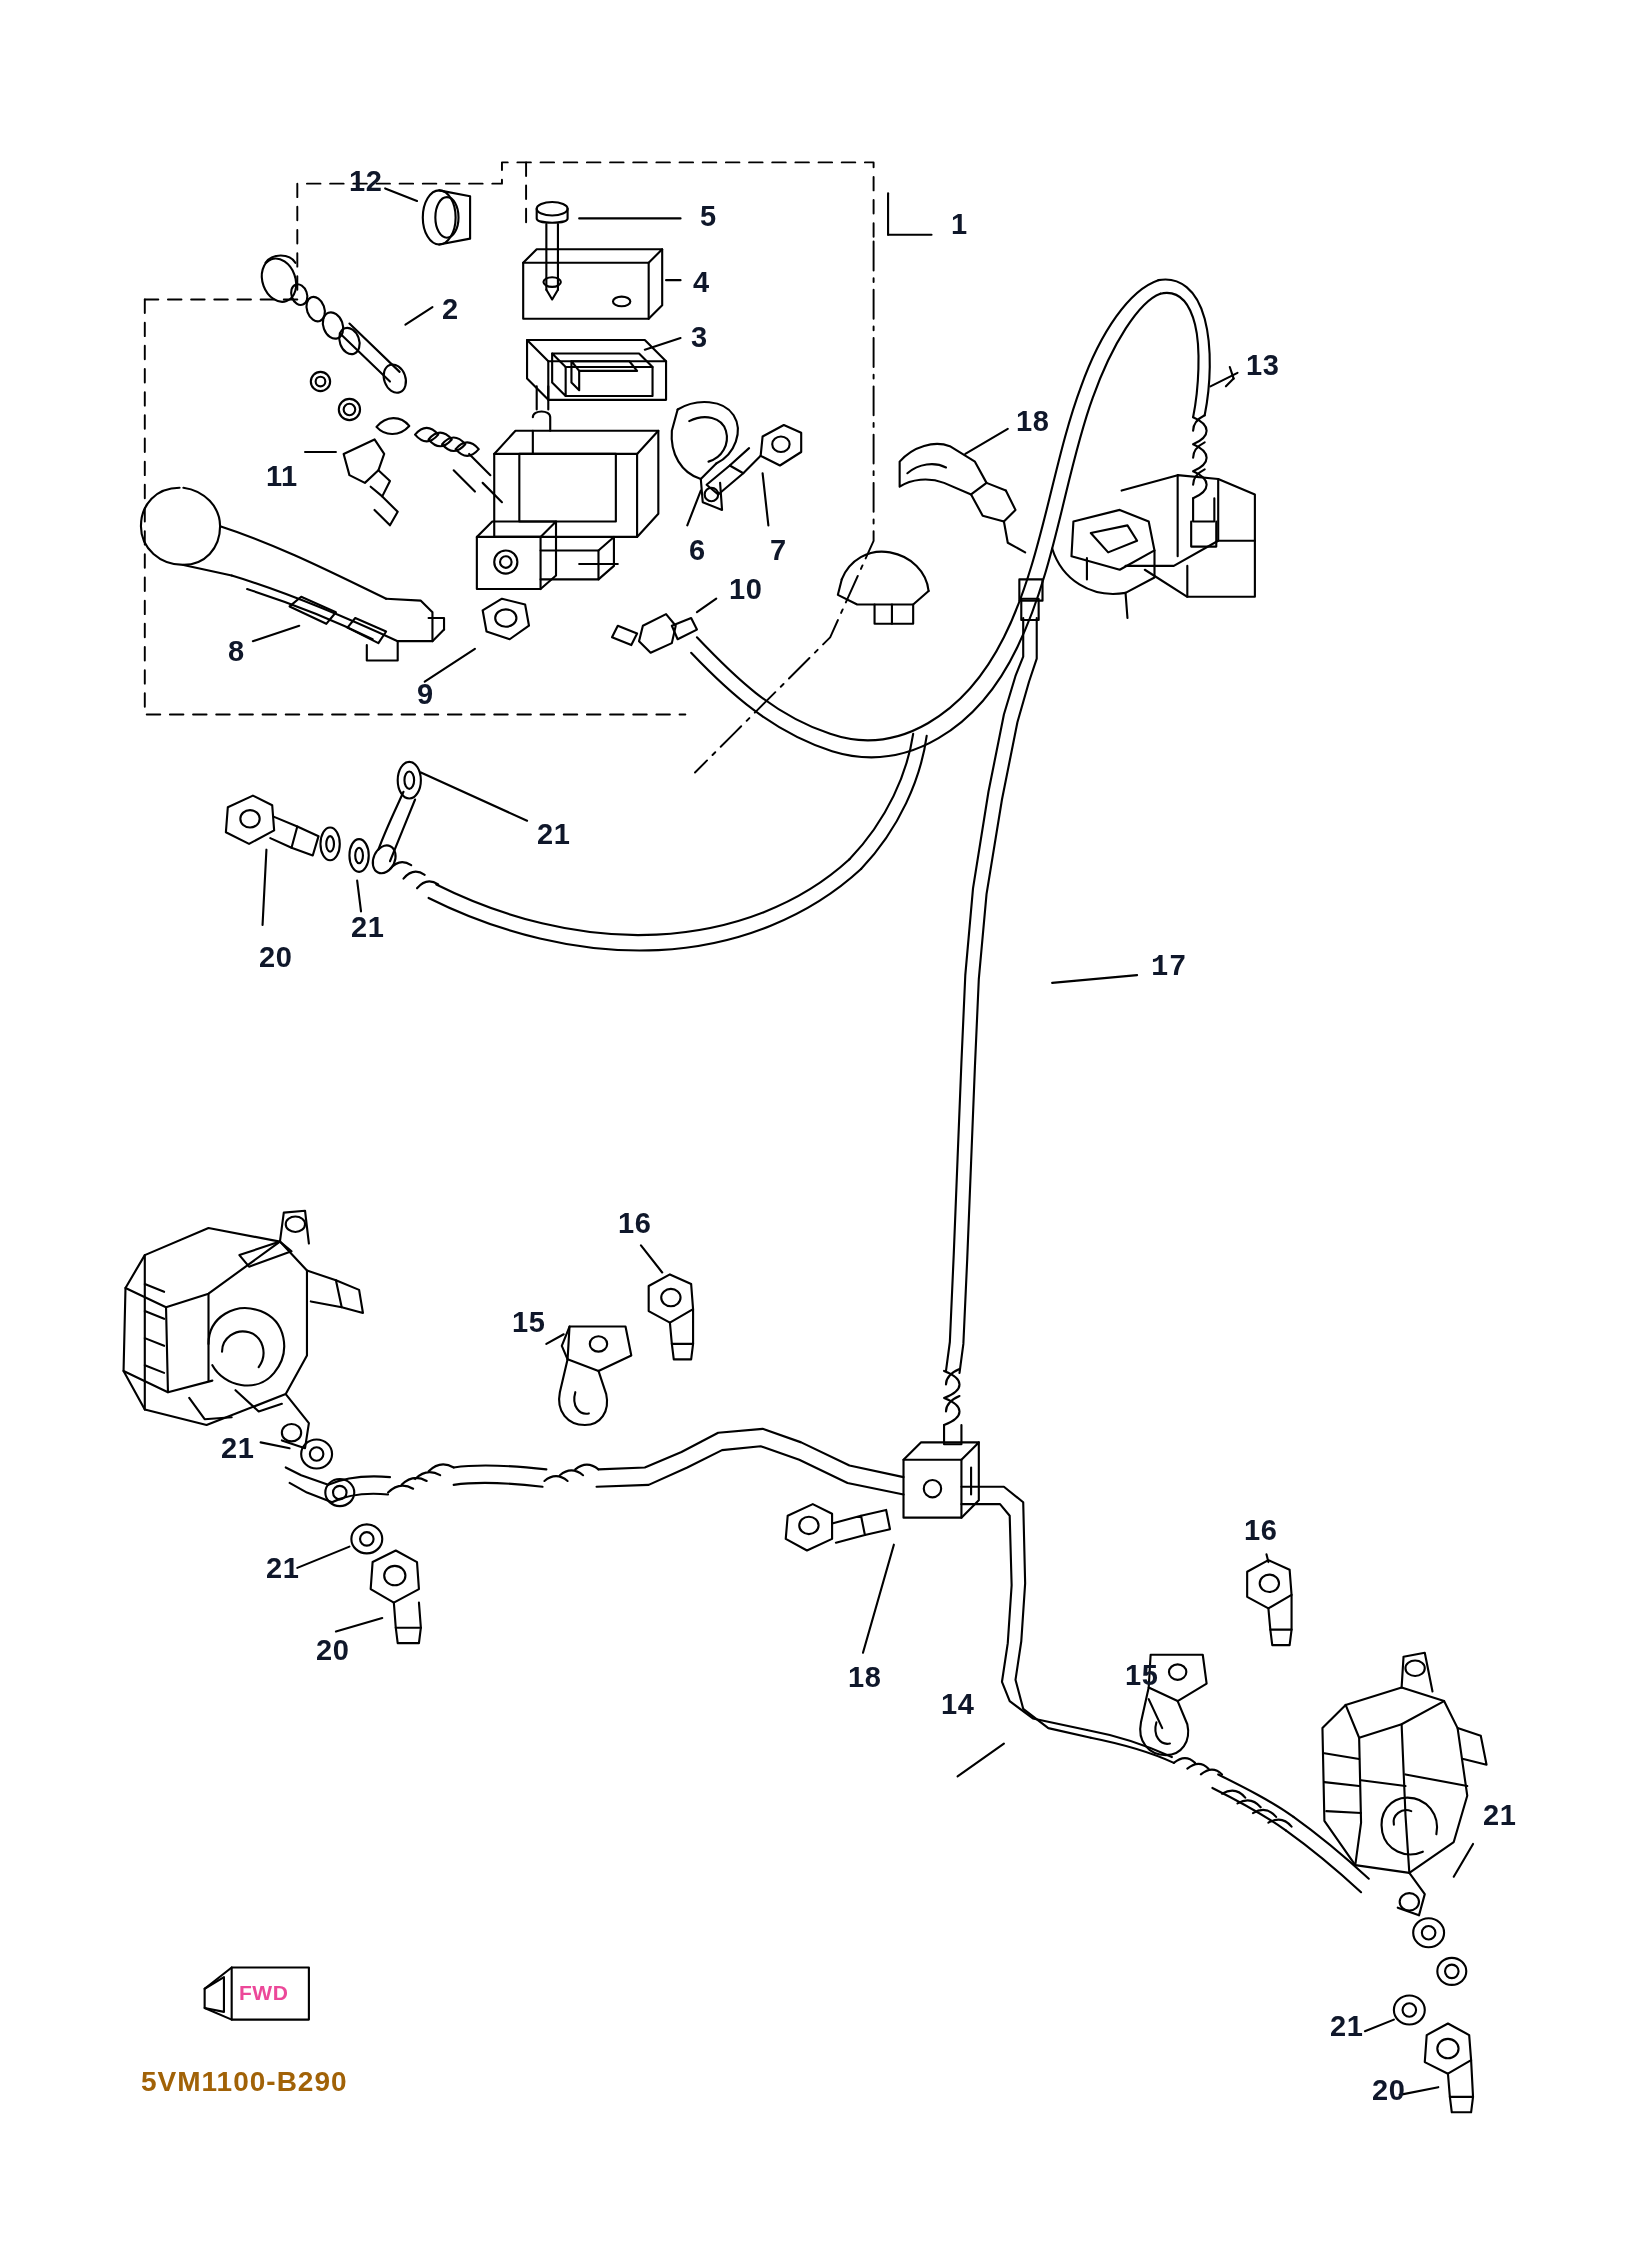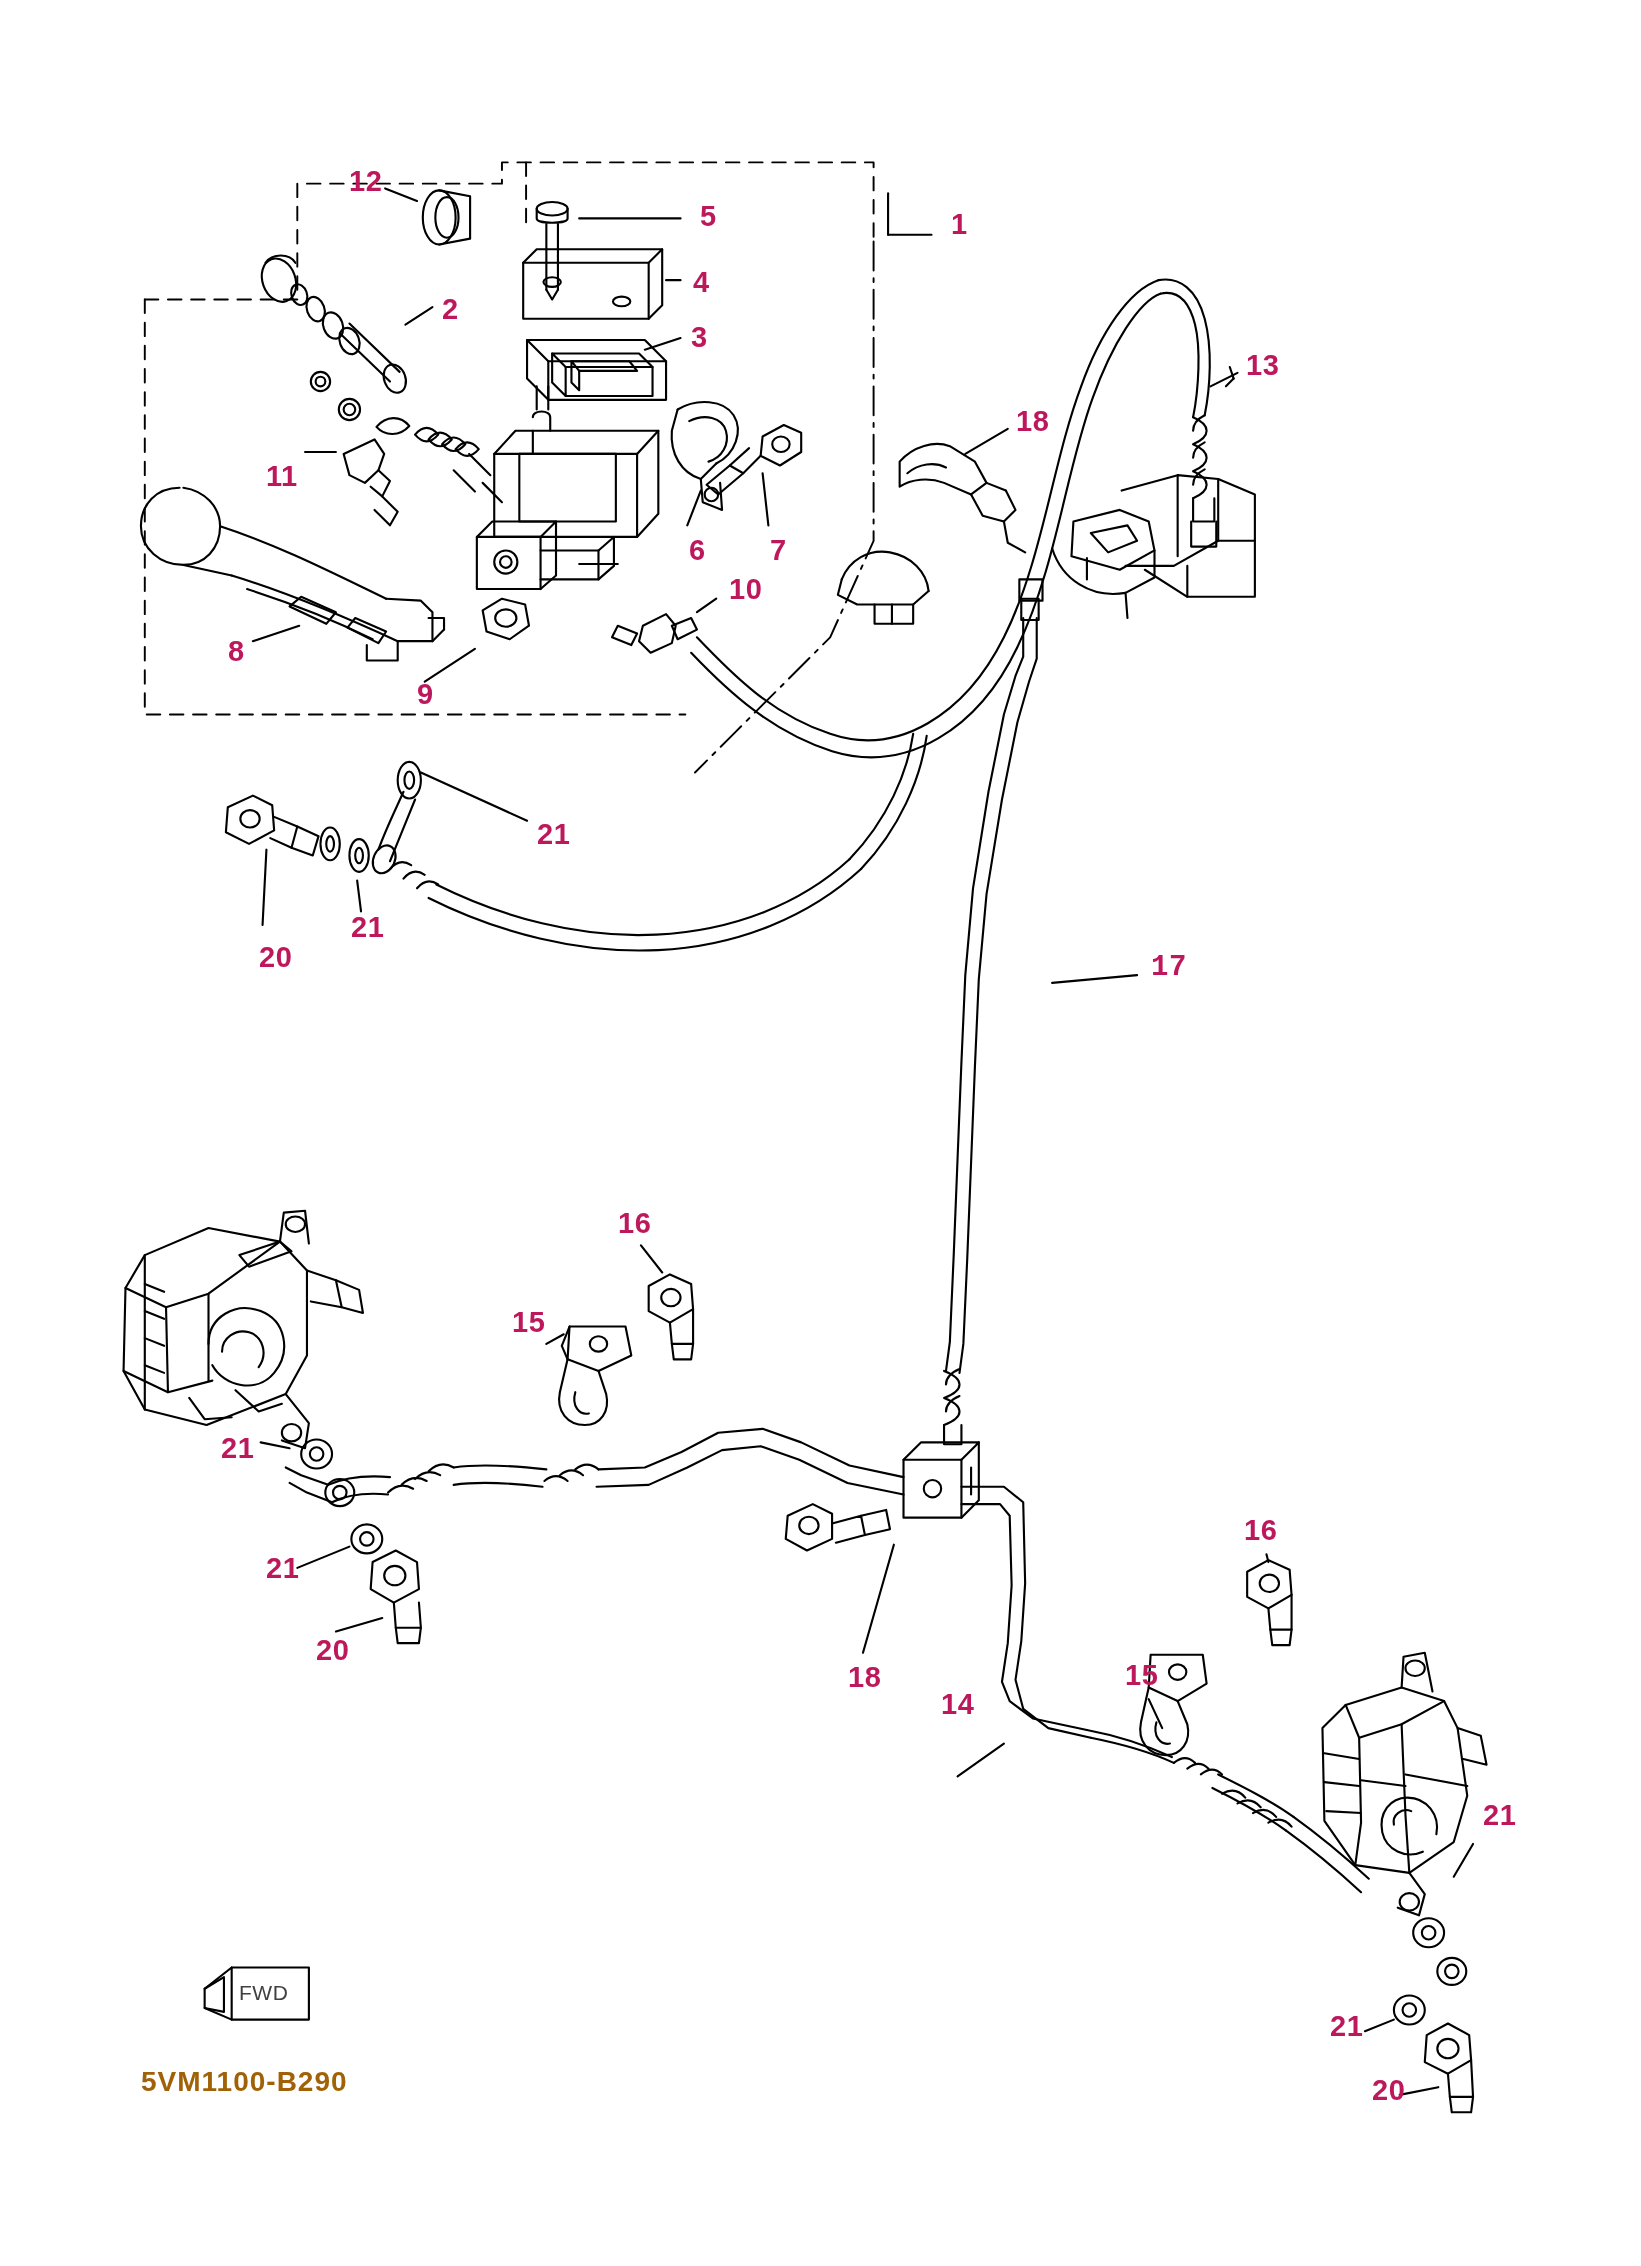--- a/index.html
+++ b/index.html
@@ -20,39 +20,39 @@
     left: 0;
     top: 0;
     width: 1641px;
     height: 2266px;
   }
   .callout {
     position: absolute;
     font-family: "Liberation Sans", sans-serif;
     font-size: 29px;
     font-weight: 700;
-    color: #be185d;
+    color: #0f172a;
     letter-spacing: 0.5px;
     white-space: nowrap;
   }
   .partcode {
     position: absolute;
     font-family: "Liberation Sans", sans-serif;
     font-size: 28px;
     font-weight: 700;
     color: #a16207;
     letter-spacing: 1px;
     white-space: nowrap;
   }
   .fwd-label {
     position: absolute;
     font-family: "Liberation Sans", sans-serif;
     font-size: 21px;
-    font-weight: 400;
-    color: #404040;
+    font-weight: 700;
+    color: #ec4899;
     letter-spacing: 0.5px;
   }
 </style>
 </head>
 <body>
 
 <div id="page">
 
   <svg id="diagram-svg" viewBox="0 0 1700 2347" xmlns="http://www.w3.org/2000/svg">
     <g fill="none" stroke="#000000" stroke-width="2.2" stroke-linecap="round" stroke-linejoin="round">

